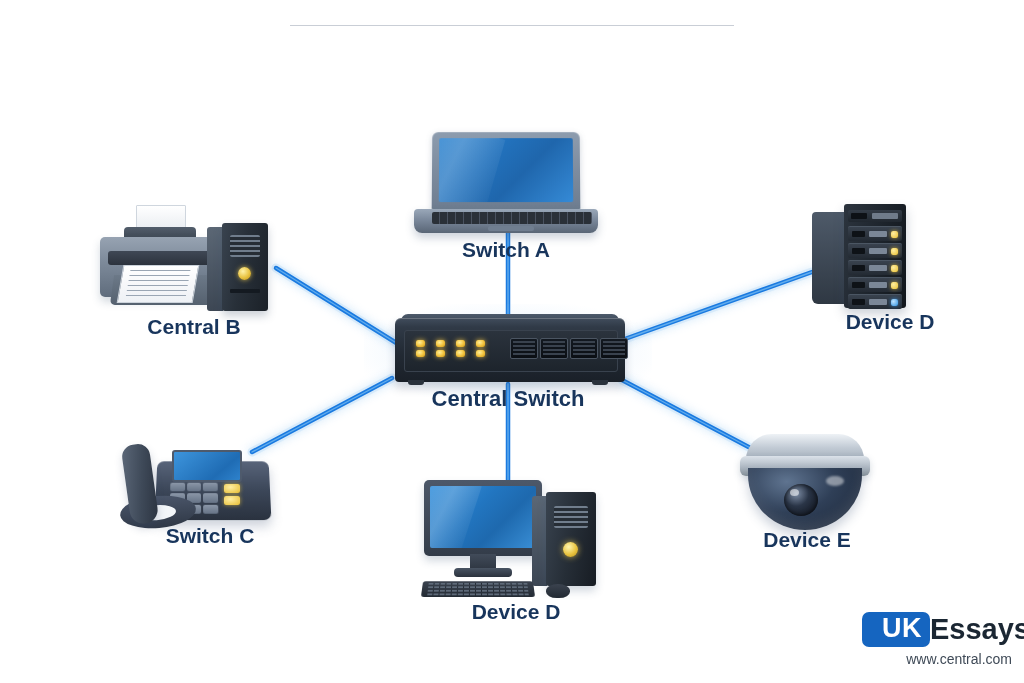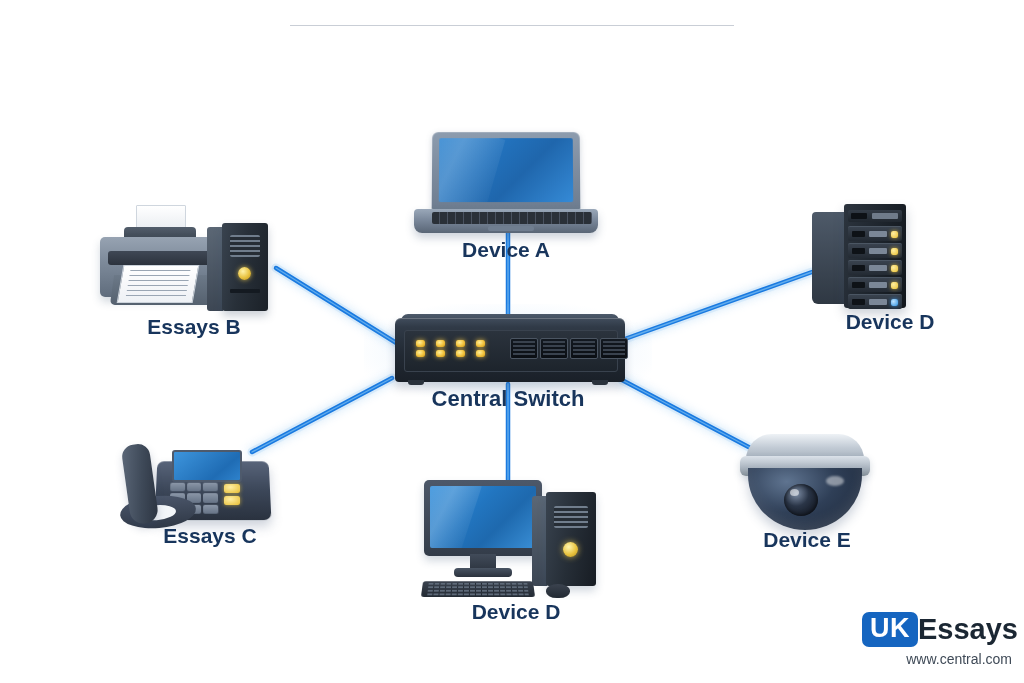--- a/index.html
+++ b/index.html
@@ -416,21 +416,21 @@
   }
 
   
   #logo { position: absolute; left: 862px; top: 612px; width: 150px; height: 56px; }
   #logo-row { position: absolute; left: 0; top: 0; display: flex; align-items: center; }
   #logo-badge {
     background: #1565c0;
     color: #ffffff;
     font-size: 27px;
     font-weight: bold;
-    padding: 2px 8px 4px 8px;
+    padding: 2px 8px 4px 20px;
     border-radius: 7px;
     line-height: 29px;
     letter-spacing: 0.5px;
   }
   #logo-word {
     color: #1b2733;
     font-size: 29px;
     font-weight: bold;
     line-height: 31px;
   }
@@ -490,21 +490,21 @@
   <div class="node" id="device-a">
     <div class="art">
       <div class="lp-screen-outer">
           <div class="lp-screen"></div>
         </div>
       <div class="lp-base">
           <div class="lp-keys"></div>
           <div class="lp-pad"></div>
         </div>
     </div>
-    <div class="node-label" style="top:106px">Device A</div>
+    <div class="node-label" style="top:106px">Switch A</div>
   </div>
 
   <div class="node" id="device-b">
     <div class="art">
       <div class="pr-paper"></div>
       <div class="pr-top"></div>
       <div class="pr-body"></div>
       <div class="pr-slot"></div>
       <div class="pr-tray"></div>
       <div class="pr-out">
@@ -516,21 +516,21 @@
           <i></i>
         </div>
     </div>
     <div class="art">
       <div class="tw-side"></div>
       <div class="tw-body"></div>
       <div class="tw-vent2"></div>
       <div class="tw-btn"></div>
       <div class="tw-line"></div>
     </div>
-    <div class="node-label" style="top:110px">Essays B</div>
+    <div class="node-label" style="top:110px">Central B</div>
   </div>
 
   <div class="node" id="device-d1">
     <div class="art">
       <div class="sv-side"></div>
       <div class="sv-body"></div>
       <div class="sv-head">
           <span class="k"></span>
           <span class="g"></span>
         </div>
@@ -576,21 +576,21 @@
           <i></i>
           <i></i>
           <i></i>
           <i></i>
         </div>
       <div class="ph-fn" style="top:64px"></div>
       <div class="ph-fn" style="top:76px"></div>
       <div class="ph-cradle"></div>
       <div class="ph-handset"></div>
     </div>
-    <div class="node-label" style="top:104px">Essays C</div>
+    <div class="node-label" style="top:104px">Switch C</div>
   </div>
 
   <div class="node" id="device-d2">
     <div class="art">
       <div class="pc-mon-outer">
           <div class="pc-screen"></div>
         </div>
       <div class="pc-neck"></div>
       <div class="pc-foot2"></div>
       <div class="pc-tower-side"></div>

